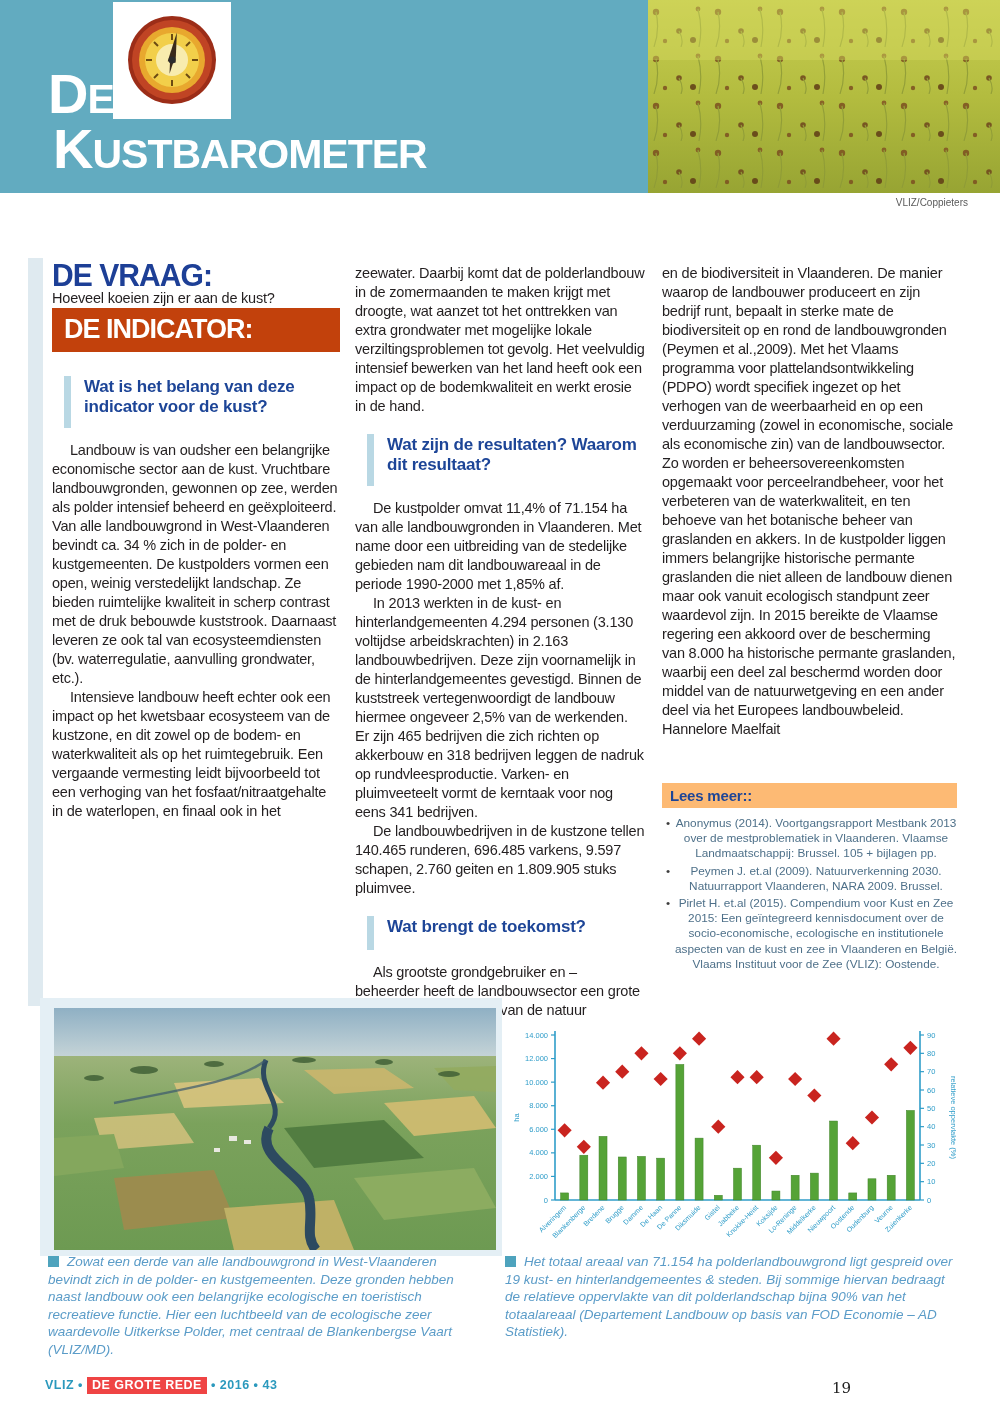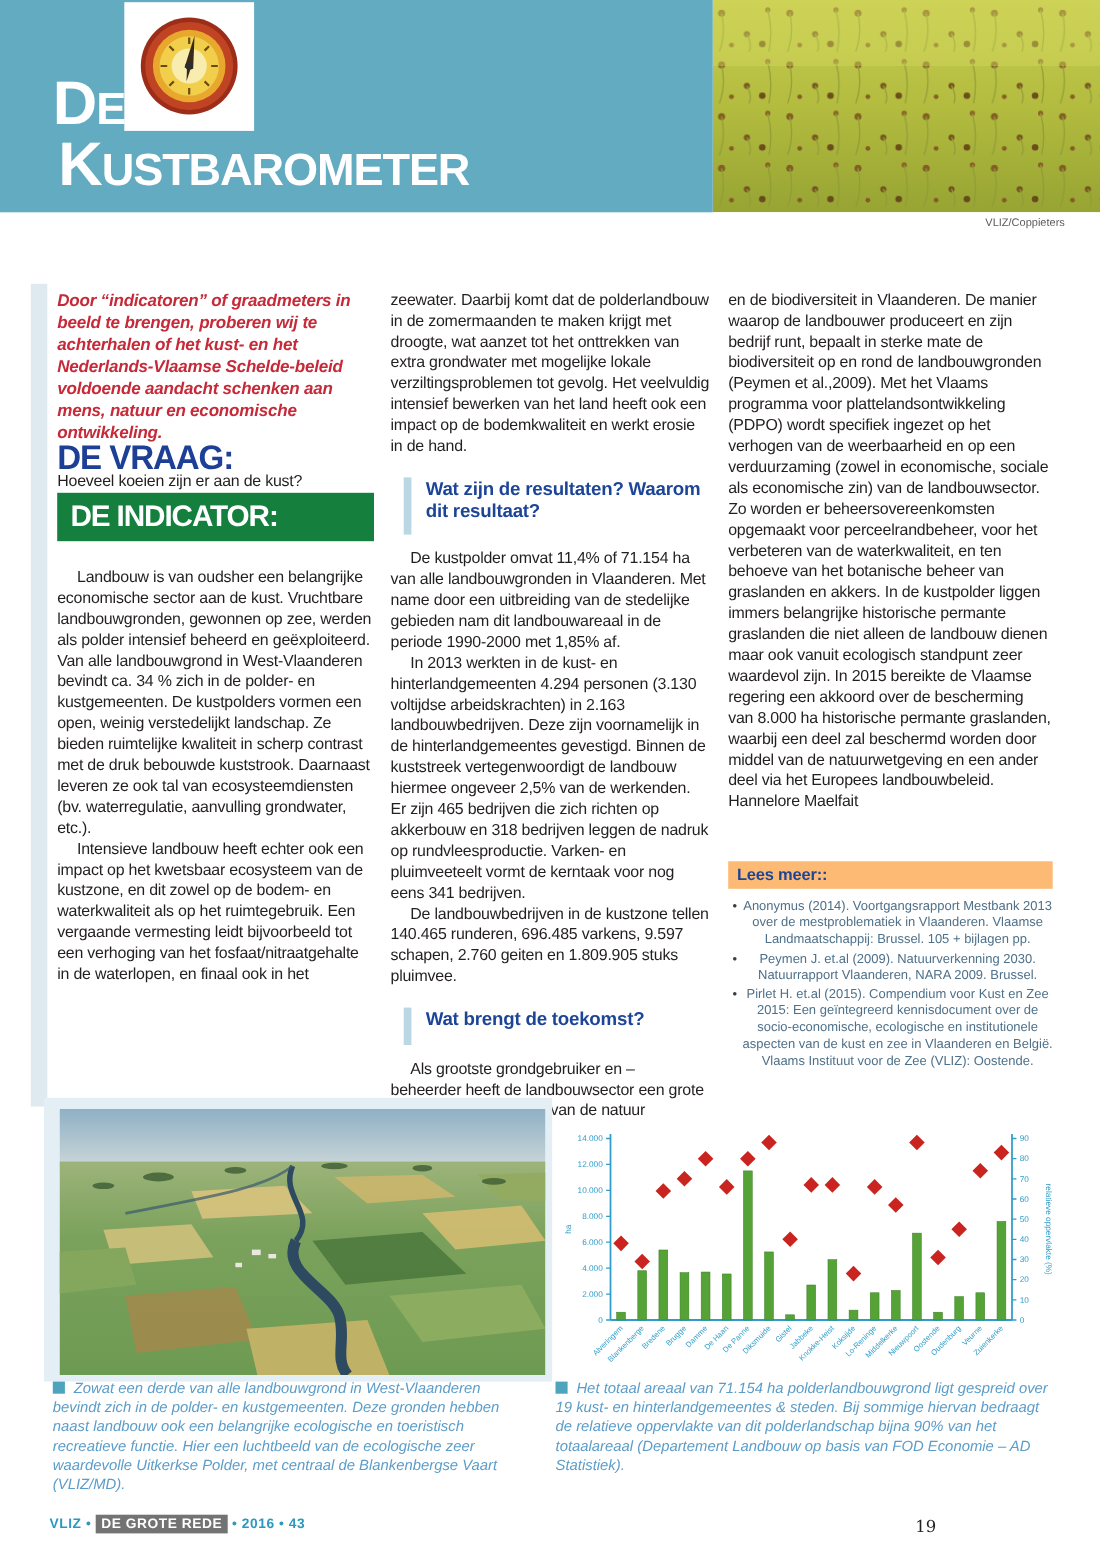--- a/index.html
+++ b/index.html
@@ -23,21 +23,21 @@
   .left-strip{position:absolute;left:28px;top:258px;width:15px;height:748px;background:#dfeaf0;}
   .col{position:absolute;top:264px;font-size:14.5px;line-height:19px;letter-spacing:-0.2px;}
   .col p{margin:0;}
   .col p.indent{text-indent:18px;}
   #col-left{left:52px;width:288px;}
   #col-mid{left:355px;width:290px;}
   #col-right{left:662px;width:295px;}
   .intro{color:#c62a39;font-weight:bold;font-style:italic;font-size:15.5px;line-height:20px;margin:0 0 14px 0;}
   .h-vraag{color:#1d3f96;font-weight:800;font-size:31px;letter-spacing:-1px;margin:2px 0 4px 0;transform:scaleX(.97);transform-origin:left;}
   .question{font-size:14.5px;margin-bottom:14px;}
-  .indicator-box{background:#15803d;color:#ffffff;padding:7px 10px 9px 12px;margin-bottom:24px;}
+  .indicator-box{background:#c2410c;color:#ffffff;padding:7px 10px 9px 12px;margin-bottom:24px;}
   .indicator-box .ih{font-weight:800;font-size:27px;letter-spacing:-1px;line-height:1.05;}
   .indicator-box .is{font-style:italic;font-size:14.5px;margin-top:2px;}
   .sec-head{display:flex;margin:18px 0 13px 12px;}
   .sec-head .bar{flex:0 0 7px;background:#b9d8e4;margin-right:13px;min-height:52px;}
   .sec-head .txt{color:#1d4597;font-weight:bold;font-size:17px;line-height:20px;padding-top:1px;}
   .sec-head.first{margin-top:0;}
   .author{margin-top:16px;}
   
   .leesmeer{margin-top:44px;width:295px;}
   .leesmeer .lm-head{background:#fdba74;color:#1d4597;font-weight:bold;font-size:15px;padding:3px 8px;margin-bottom:8px;}
@@ -48,21 +48,21 @@
   .fig-bg{position:absolute;left:40px;top:998px;width:462px;height:258px;background:#e4eff5;}
   .aerial{position:absolute;left:54px;top:1008px;width:442px;height:242px;overflow:hidden;}
   .chart-wrap{position:absolute;left:505px;top:1015px;width:455px;height:240px;background:#ffffff;}
   
   .caption{position:absolute;top:1253px;font-style:italic;font-size:13.5px;line-height:17.5px;color:#5b9cc8;}
   .caption .sq{display:inline-block;width:11px;height:11px;background:#4ea3bd;margin-right:8px;position:relative;top:1px;}
   #cap-left{left:48px;width:428px;}
   #cap-right{left:505px;width:452px;}
   
   .footer{position:absolute;left:45px;top:1378px;font-size:12.5px;font-weight:bold;color:#2b99bd;letter-spacing:.5px;}
-  .footer .mag{background:#737373;color:#ffffff;padding:1px 5px 2px 5px;}
+  .footer .mag{background:#ef4444;color:#ffffff;padding:1px 5px 2px 5px;}
   .pagenum{position:absolute;left:832px;top:1379px;font-family:"DejaVu Serif",serif;font-size:15px;color:#222;}
   svg text{font-family:"Liberation Sans",sans-serif;}
 </style>
 </head>
 <body>
 
 <div class="header-band"></div>
 
 <div class="header-photo">
   <svg width="352" height="193" viewBox="0 0 352 193">
@@ -111,25 +111,28 @@
   </svg>
 </div>
 
 <div class="title1">De</div>
 <div class="title2">Kustbarometer</div>
 <div class="photo-credit">VLIZ/Coppieters</div>
 
 <div class="left-strip"></div>
 
 <div class="col" id="col-left">
-  <p class="intro">Door “indicatoren” of graadmeters in beeld te brengen, proberen wij te achterhalen of het kust- en het Nederlands-Vlaamse Schelde-beleid voldoende aandacht schenken aan mens, natuur en economische ontwikkeling.</p>
   <div class="h-vraag">DE VRAAG:</div>
   <p class="question">Hoeveel koeien zijn er aan de kust?</p>
   <div class="indicator-box">
     <div class="ih">DE INDICATOR:</div>
+  </div>
+  <div class="sec-head first">
+    <div class="bar"></div>
+    <div class="txt">Wat is het belang van deze indicator voor de kust?</div>
   </div>
   <p class="indent">Landbouw is van oudsher een belangrijke economische sector aan de kust. Vruchtbare landbouwgronden, gewonnen op zee, werden als polder intensief beheerd en geëxploiteerd. Van alle landbouwgrond in West-Vlaanderen bevindt ca. 34 % zich in de polder- en kustgemeenten. De kustpolders vormen een open, weinig verstedelijkt landschap. Ze bieden ruimtelijke kwaliteit in scherp contrast met de druk bebouwde kuststrook. Daarnaast leveren ze ook tal van ecosysteemdiensten (bv. waterregulatie, aanvulling grondwater, etc.).</p>
   <p class="indent">Intensieve landbouw heeft echter ook een impact op het kwetsbaar ecosysteem van de kustzone, en dit zowel op de bodem- en waterkwaliteit als op het ruimtegebruik. Een vergaande vermesting leidt bijvoorbeeld tot een verhoging van het fosfaat/nitraatgehalte in de waterlopen, en finaal ook in het</p>
 </div>
 
 <div class="col" id="col-mid">
   <p>zeewater. Daarbij komt dat de polderlandbouw in de zomermaanden te maken krijgt met droogte, wat aanzet tot het onttrekken van extra grondwater met mogelijke lokale verziltingsproblemen tot gevolg. Het veelvuldig intensief bewerken van het land heeft ook een impact op de bodemkwaliteit en werkt erosie in de hand.</p>
   <div class="sec-head">
     <div class="bar"></div>
     <div class="txt">Wat zijn de resultaten? Waarom dit resultaat?</div>

